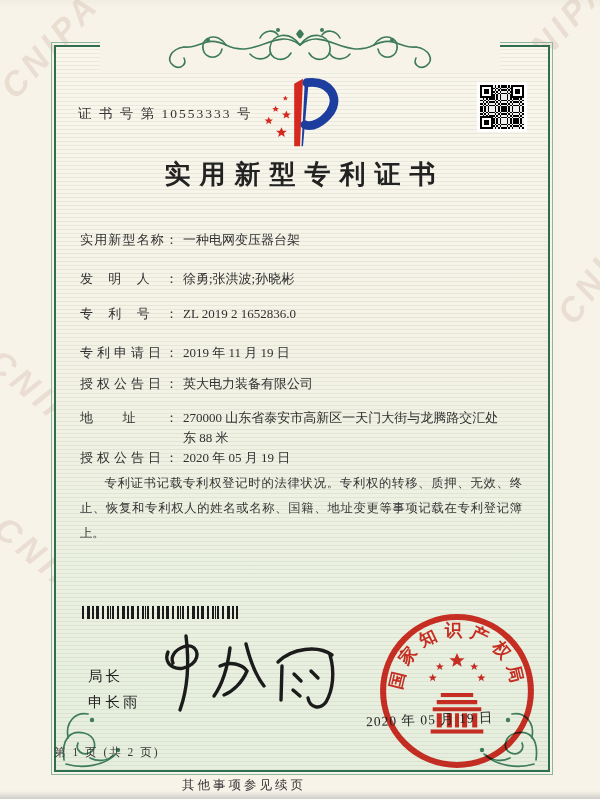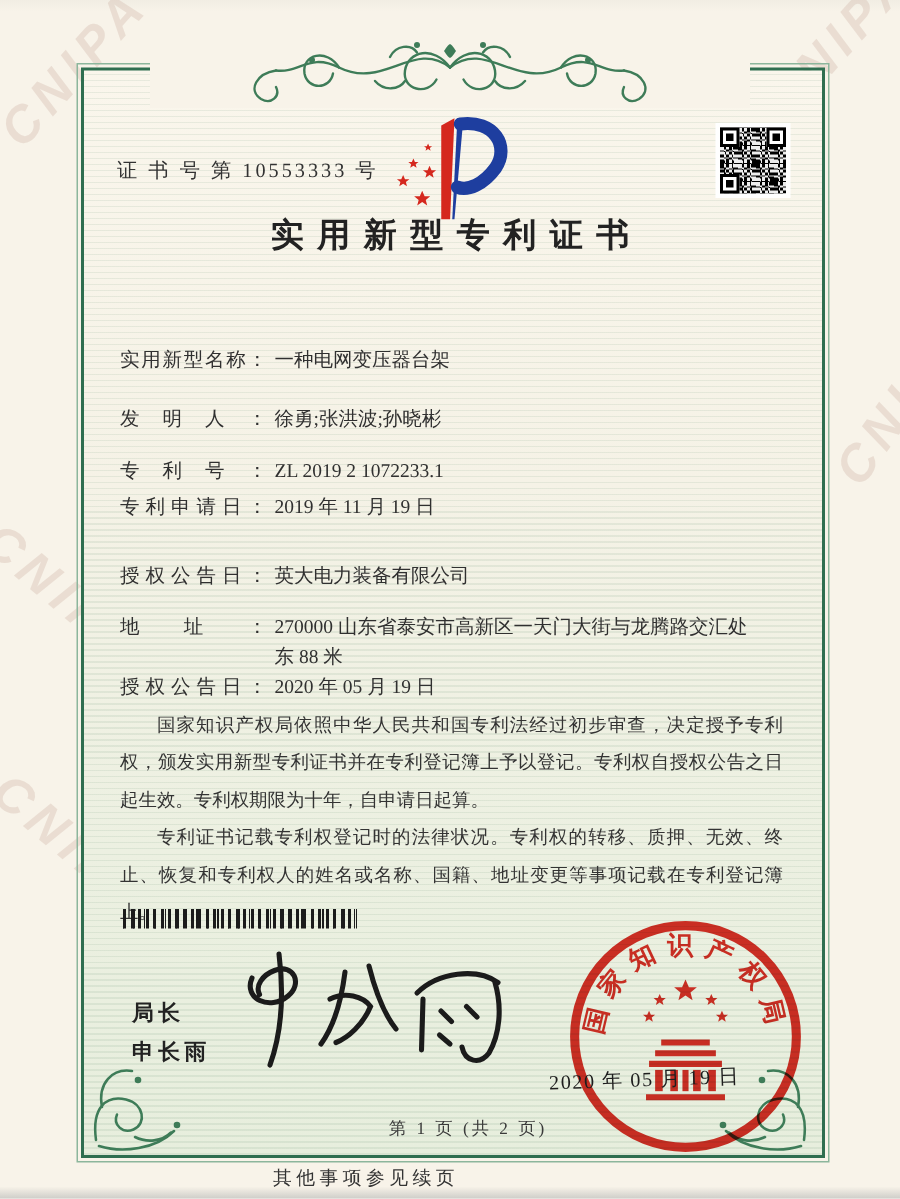--- a/index.html
+++ b/index.html
@@ -29,44 +29,44 @@
   
   .cert-no{position:absolute;left:78px;top:81px;font-size:13.5px;letter-spacing:2px;color:#333;margin-top:24px;}
   .logo{position:absolute;left:243px;top:68px;width:118px;height:88px;}
   .qr{position:absolute;left:477px;top:82px;width:50px;height:50px;background:#fff;padding:3px;box-sizing:border-box;}
   .qr-noise{position:relative;width:100%;height:100%;
     background:repeating-conic-gradient(#111 0 25%,#fff 0 50%),repeating-conic-gradient(#111 0 25%,#fff 0 50%);
     background-size:8px 8px,6px 6px;background-blend-mode:difference;}
   .fp{position:absolute;width:13px;height:13px;border:2px solid #000;background:#fff;box-sizing:border-box;}
   .fp::after{content:"";position:absolute;inset:2px;background:#000;}
   .fp.tl{left:0;top:0}.fp.tr{right:0;top:0}.fp.bl{left:0;bottom:0}
-  .title{position:absolute;left:54px;top:142px;width:492px;text-align:center;
-    font-size:22px;font-weight:700;letter-spacing:9px;color:#222;text-indent:9px;}
+  .title{position:absolute;left:54px;top:157px;width:492px;text-align:center;
+    font-size:26px;font-weight:700;letter-spacing:9px;color:#222;text-indent:9px;}
   
   .frow{position:absolute;left:80px;right:60px;font-size:13px;line-height:20px;color:#303030;text-decoration:underline;}
   .flabel{display:inline-block;width:98px;text-align:justify;text-align-last:justify;vertical-align:top;}
   .fvalue{display:inline-block;vertical-align:top;margin-left:5px;}
   .grant-row{display:flex;gap:0;flex-direction:column;}
   .grant-group{white-space:nowrap;}
   
   .body-text{position:absolute;left:80px;width:442px;top:471px;font-size:12.3px;line-height:25px;
     text-align:justify;color:#333;}
   .body-text p{margin:0;text-indent:2em;}
   
   .barcode{position:absolute;left:82px;top:606px;width:156px;height:13px;
     background:repeating-linear-gradient(90deg,#1b1b1b 0 2px,rgba(0,0,0,0) 2px 5px),
                repeating-linear-gradient(90deg,#1b1b1b 0 1px,rgba(0,0,0,0) 1px 7px);}
   .signoff{position:absolute;left:88px;top:663px;font-family:"Liberation Sans","DejaVu Sans",sans-serif;
-    font-weight:700;font-size:14.5px;letter-spacing:3px;color:#222;line-height:26px;}
+    font-weight:400;font-size:14.5px;letter-spacing:3px;color:#222;line-height:26px;}
   .signature{position:absolute;left:152px;top:630px;width:200px;height:92px;}
   .seal{position:absolute;left:376px;top:610px;width:162px;height:162px;mix-blend-mode:multiply;opacity:.95;}
   .seal-date{position:absolute;left:366px;top:710px;width:190px;font-size:13.5px;letter-spacing:1px;
     color:#1d1d1d;transform:rotate(-2deg);}
-  .page-info{position:absolute;left:54px;top:745px;width:492px;text-align:center;font-size:11.5px;
-    letter-spacing:2px;color:#3a3a3a;padding-left:12px;}
+  .page-info{position:absolute;left:54px;top:745px;width:492px;text-align:left;font-size:11.5px;
+    letter-spacing:2px;color:#3a3a3a;}
   .cont-note{position:absolute;left:0;top:777px;width:488px;text-align:center;font-size:12.5px;
     letter-spacing:3px;color:#333;}
 </style>
 </head>
 <body>
 
 <div class="page">
 
   <span class="wm" style="left:-14px;top:26px;transform:rotate(-48deg)">CNIPA</span>
   <span class="wm" style="left:496px;top:8px;transform:rotate(-48deg)">CNIPA</span>
@@ -151,39 +151,38 @@
 
   <div class="title">实用新型专利证书</div>
 
   <div class="frow" style="top:230px">
     <span class="flabel">实用新型名称：</span><span class="fvalue">一种电网变压器台架</span>
   </div>
   <div class="frow" style="top:269px">
     <span class="flabel">发明人：</span><span class="fvalue">徐勇;张洪波;孙晓彬</span>
   </div>
   <div class="frow" style="top:304px">
-    <span class="flabel">专利号：</span><span class="fvalue">ZL 2019 2 1072233.1</span>
-  </div>
-  <div class="frow" style="top:328px">
+    <span class="flabel">专利号：</span><span class="fvalue">ZL 2019 2 1652836.0</span>
+  </div>
+  <div class="frow" style="top:343px">
     <span class="flabel">专利申请日：</span><span class="fvalue">2019 年 11 月 19 日</span>
   </div>
   <div class="frow" style="top:374px">
     <span class="flabel">授权公告日：</span><span class="fvalue">英大电力装备有限公司</span>
   </div>
   <div class="frow" style="top:408px">
     <span class="flabel">地址：</span><span class="fvalue"><span>270000 山东省泰安市高新区一天门大街与龙腾路交汇处</span><br><span>东 88 米</span></span>
   </div>
   <div class="frow grant-row" style="top:448px">
     <span class="grant-group">
       <span class="flabel">授权公告日：</span><span class="fvalue">2020 年 05 月 19 日</span>
     </span>
   </div>
 
   <div class="body-text">
-    <p>国家知识产权局依照中华人民共和国专利法经过初步审查，决定授予专利权，颁发实用新型专利证书并在专利登记簿上予以登记。专利权自授权公告之日起生效。专利权期限为十年，自申请日起算。</p>
     <p>专利证书记载专利权登记时的法律状况。专利权的转移、质押、无效、终止、恢复和专利权人的姓名或名称、国籍、地址变更等事项记载在专利登记簿上。</p>
   </div>
 
   <div class="barcode"></div>
 
   <div class="signoff">
     <div>局长</div>
     <div>申长雨</div>
   </div>
 

